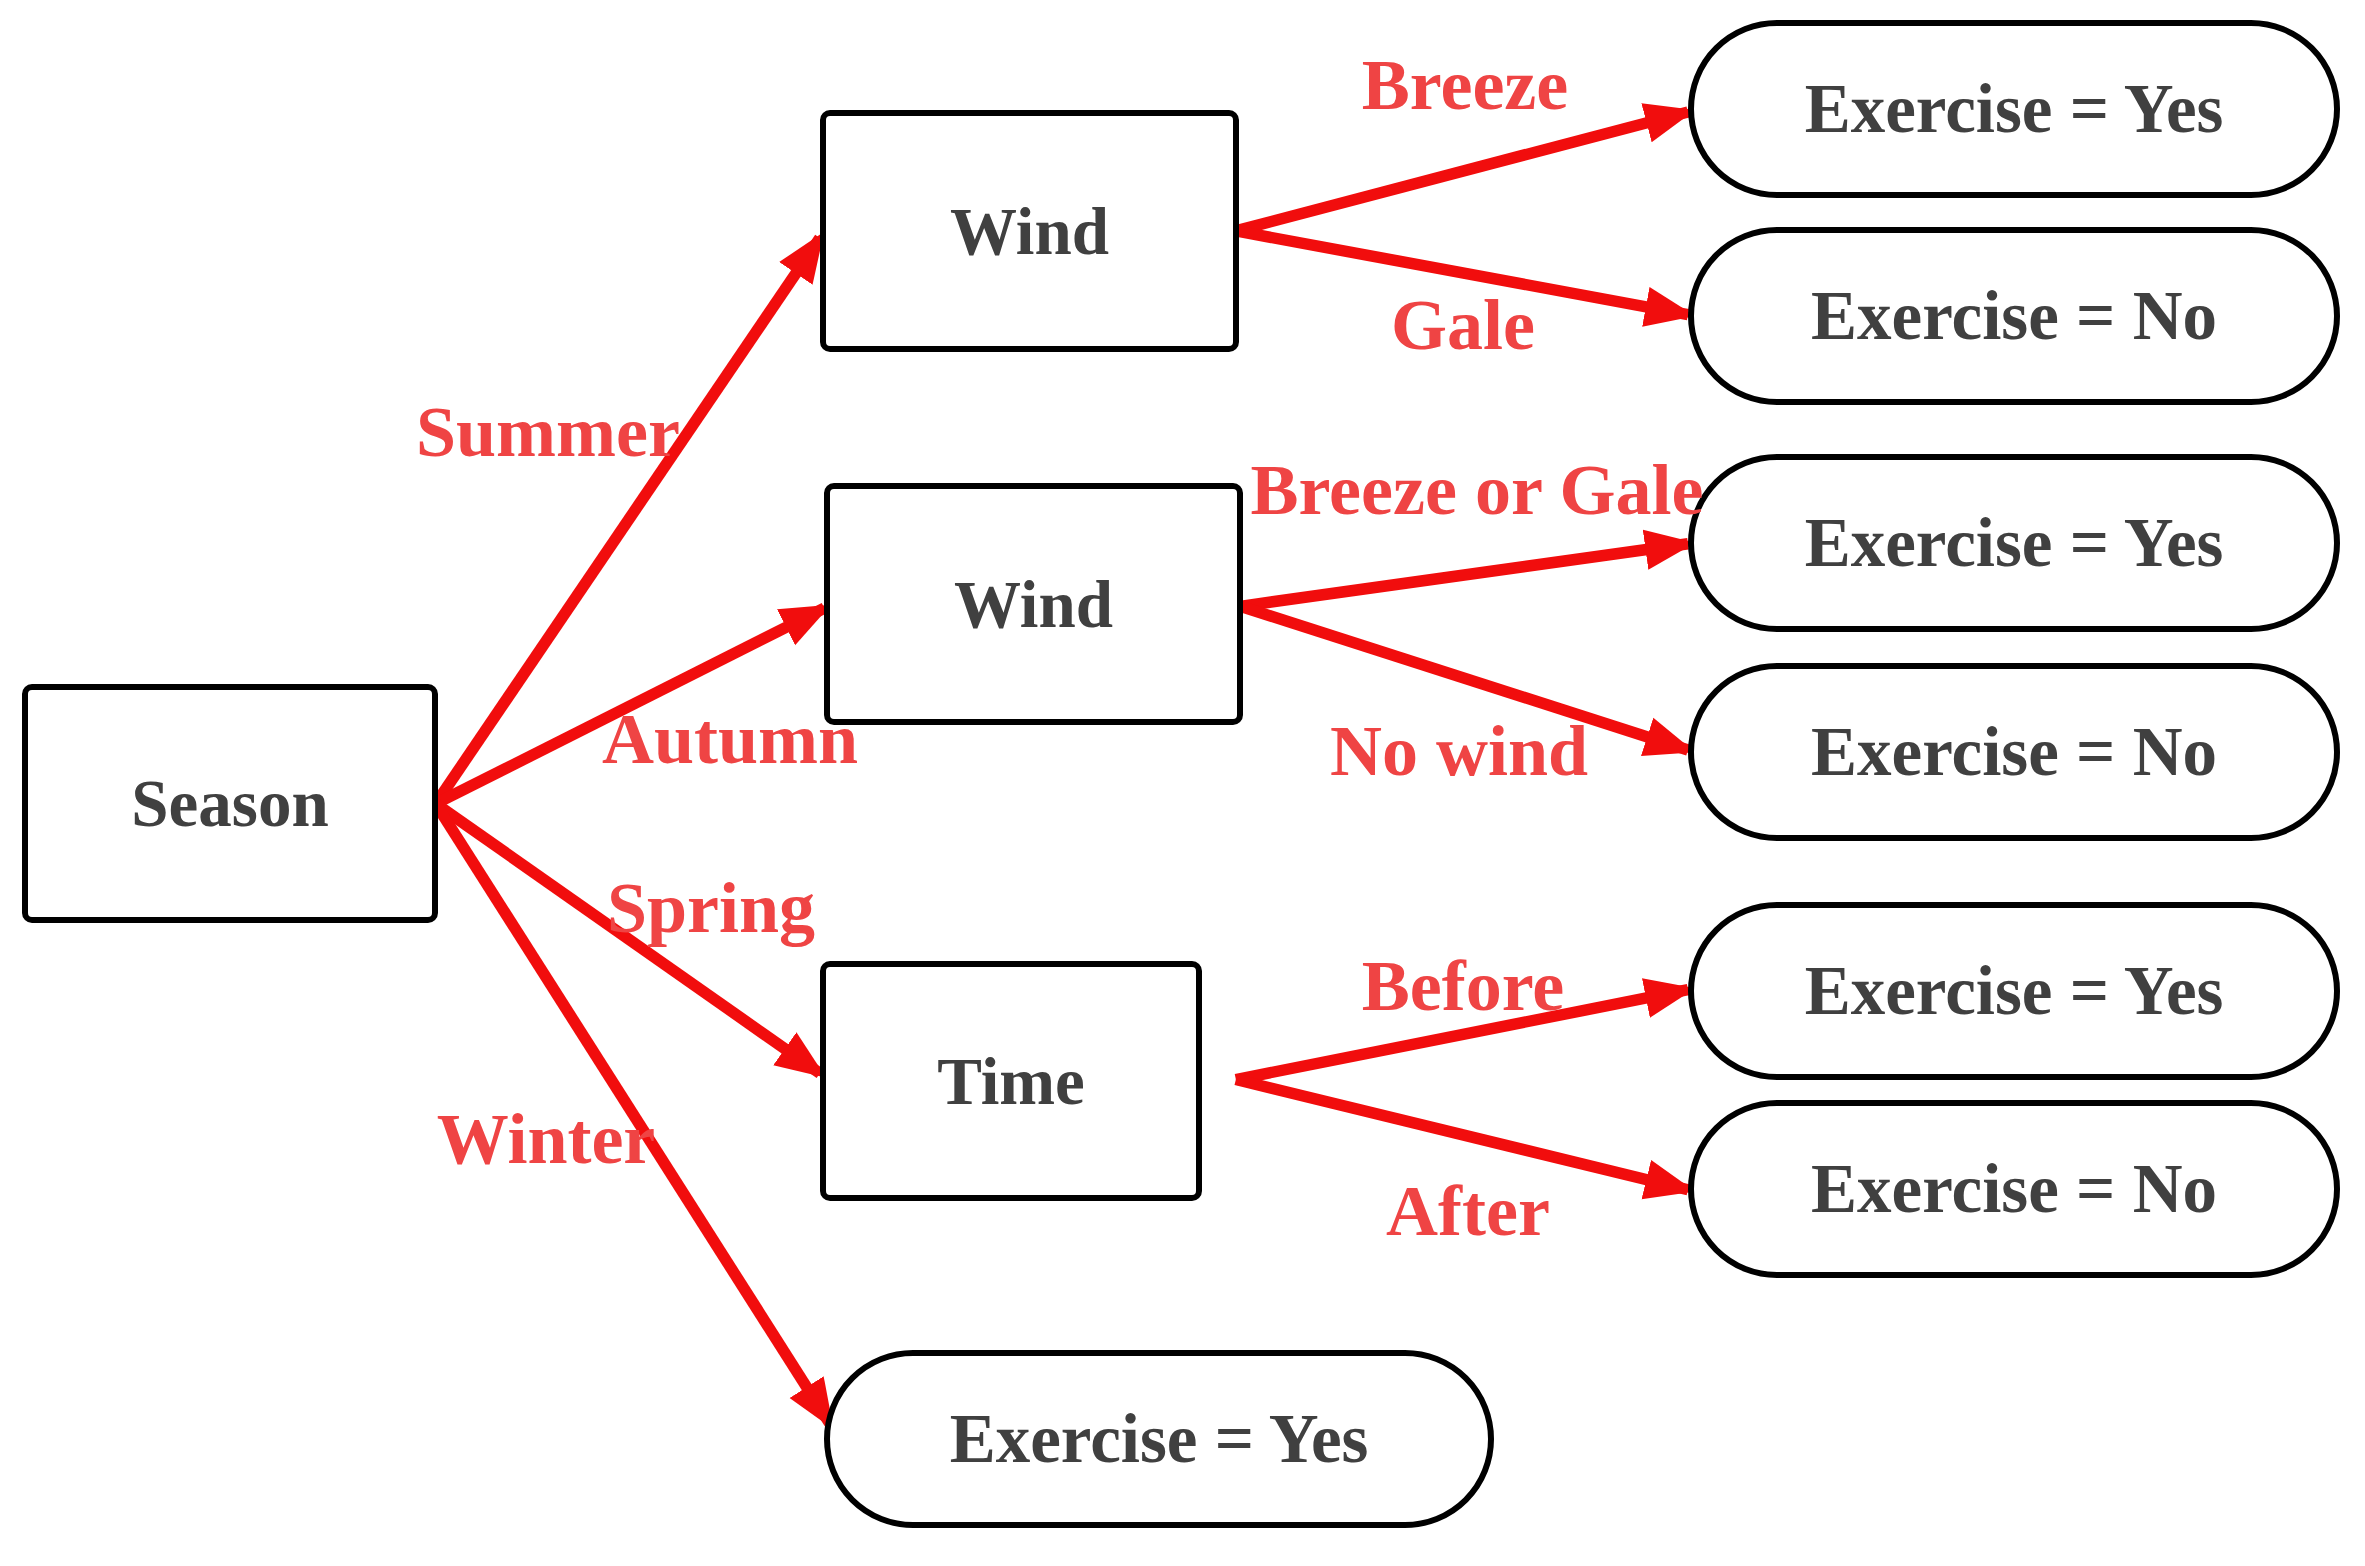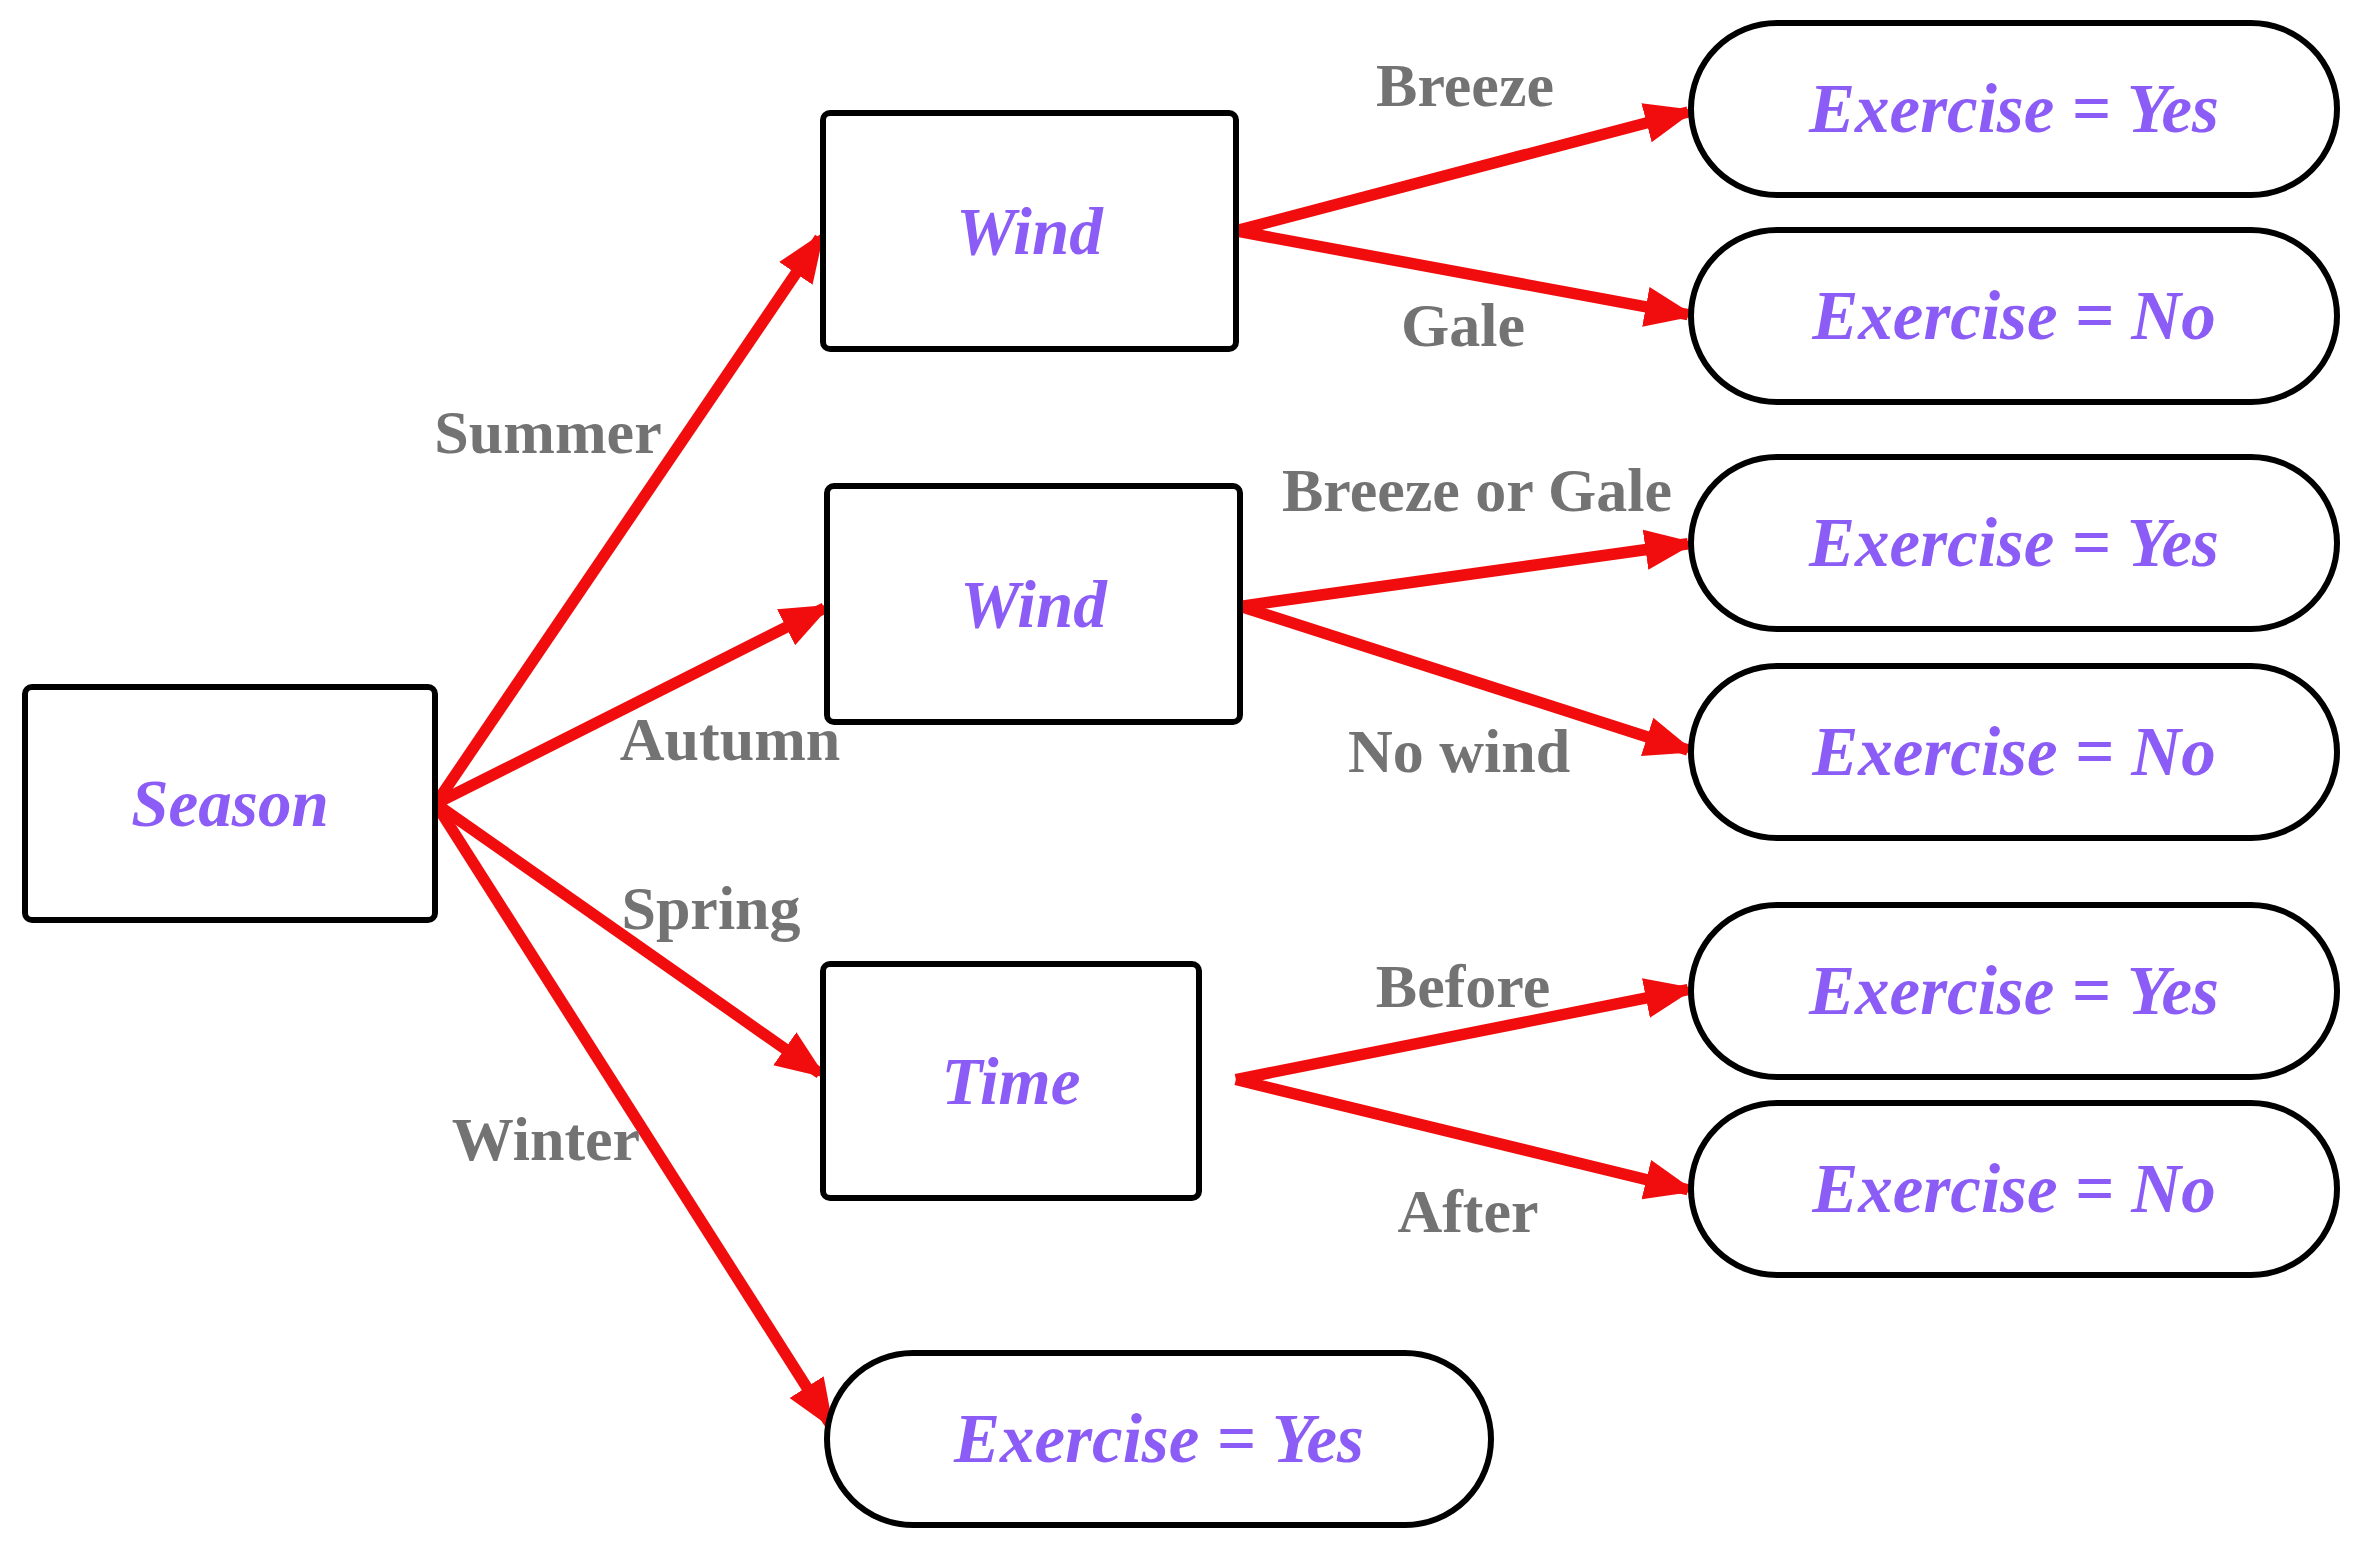--- a/index.html
+++ b/index.html
@@ -23,24 +23,23 @@
   }
   .node {
     position: absolute;
     box-sizing: border-box;
     background: #ffffff;
     border: 6.2px solid #000000;
     display: flex;
     align-items: center;
     justify-content: center;
     font-weight: bold;
-    color: #8b5cf6;
+    color: #404040;
     z-index: 2;
     white-space: nowrap;
-    font-style: italic;
   }
   .rect-node {
     border-radius: 10px;
     font-size: 67px;
   }
   .leaf-node {
     border-radius: 89px;
     font-size: 69px;
   }
   .n-season { left: 22px;  top: 684px;  width: 416px; height: 239px; text-align: right; }
@@ -52,22 +51,22 @@
   .n-p2 { left: 1688px; top: 227px;  width: 652px; height: 178px; }
   .n-p3 { left: 1688px; top: 454px;  width: 652px; height: 178px; }
   .n-p4 { left: 1688px; top: 663px;  width: 652px; height: 178px; }
   .n-p5 { left: 1688px; top: 902px; width: 652px; height: 178px; }
   .n-p6 { left: 1688px; top: 1100px; width: 652px; height: 178px; }
 
   .edge-label {
     position: absolute;
     transform: translate(-50%, -50%);
     font-weight: bold;
-    font-size: 62px;
-    color: #737373;
+    font-size: 72px;
+    color: #ef4444;
     z-index: 3;
     white-space: nowrap;
   }
   .l-summer { left: 548px;  top: 432px;  }
   .l-autumn { left: 730px;  top: 739px;  }
   .l-spring { left: 711px;  top: 908px; }
   .l-winter { left: 546px;  top: 1139px; }
   .l-breeze { left: 1465px; top: 85px;   }
   .l-gale   { left: 1463px; top: 325px;  }
   .l-bog    { left: 1477px; top: 490px;  }

